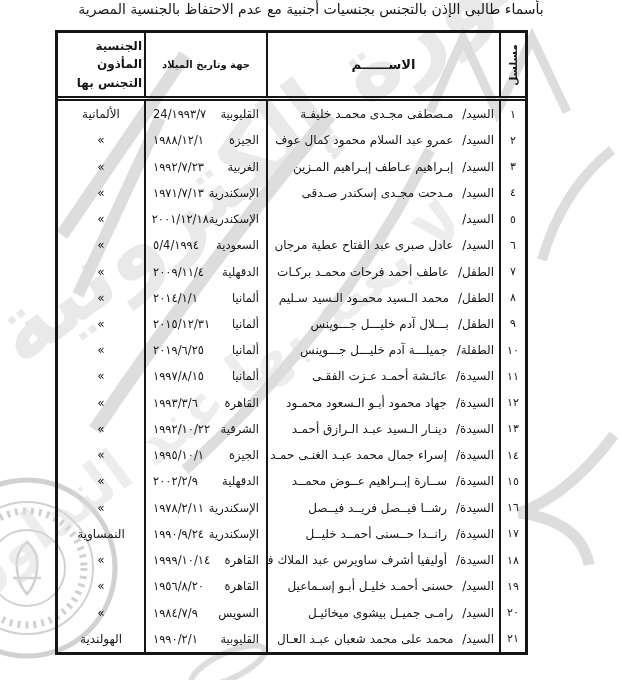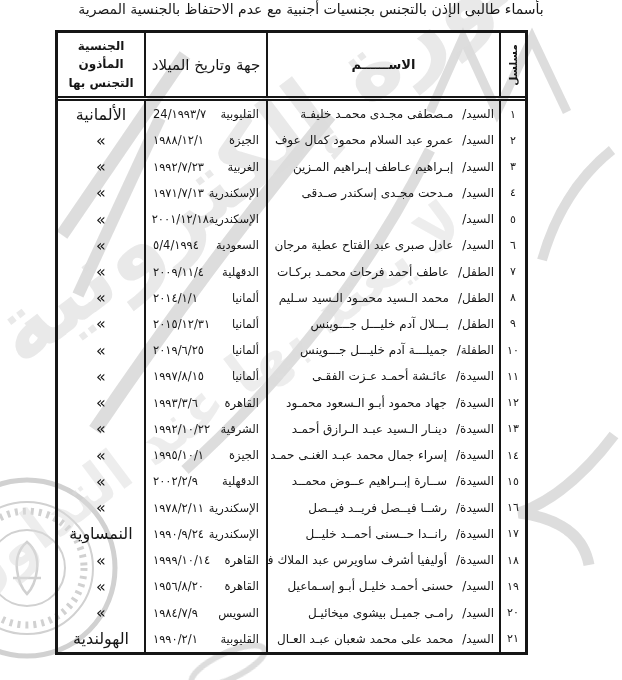--- a/index.html
+++ b/index.html
@@ -29,26 +29,26 @@
   }
   .tbody{display:flex;flex-direction:column;flex:1;}
   .trow{flex:1;display:grid;grid-template-columns:26px 1fr 122px 86px;}
   .cell{
     display:flex;align-items:center;justify-content:center;
     overflow:hidden;white-space:nowrap;background:transparent;box-sizing:border-box;
   }
   .b-sep{border-left:2px solid #161616;}
   .h-serial span{transform:rotate(-90deg);font-size:10.5px;font-weight:bold;}
   .h-name{font-size:13px;font-weight:bold;}
-  .h-birth{font-size:15px;font-weight:normal;}
-  .h-nat{font-size:12px;font-weight:bold;white-space:normal;text-align:center;line-height:1.55;padding:0 2px;}
+  .h-birth{font-size:10px;font-weight:bold;}
+  .h-nat{font-size:12px;font-weight:bold;white-space:normal;text-align:right;line-height:1.55;padding:0 2px;}
   .c-serial{font-size:11px;}
   .c-name{justify-content:flex-start;padding:0 5px;gap:9px;font-size:12px;}
   .c-birth{justify-content:space-between;padding:0 7px;font-size:11.5px;}
-  .c-nat{font-size:16px;}
+  .c-nat{font-size:12px;}
 </style>
 </head>
 <body>
 
 <div class="page">
 
   <div class="watermark">
     <div class="wm-line wm-line1">صورة إلكترونية</div>
     <div class="wm-line wm-line2">لا يعتد بها عند التداول</div>
     <svg width="622" height="680" viewBox="0 0 622 680">

